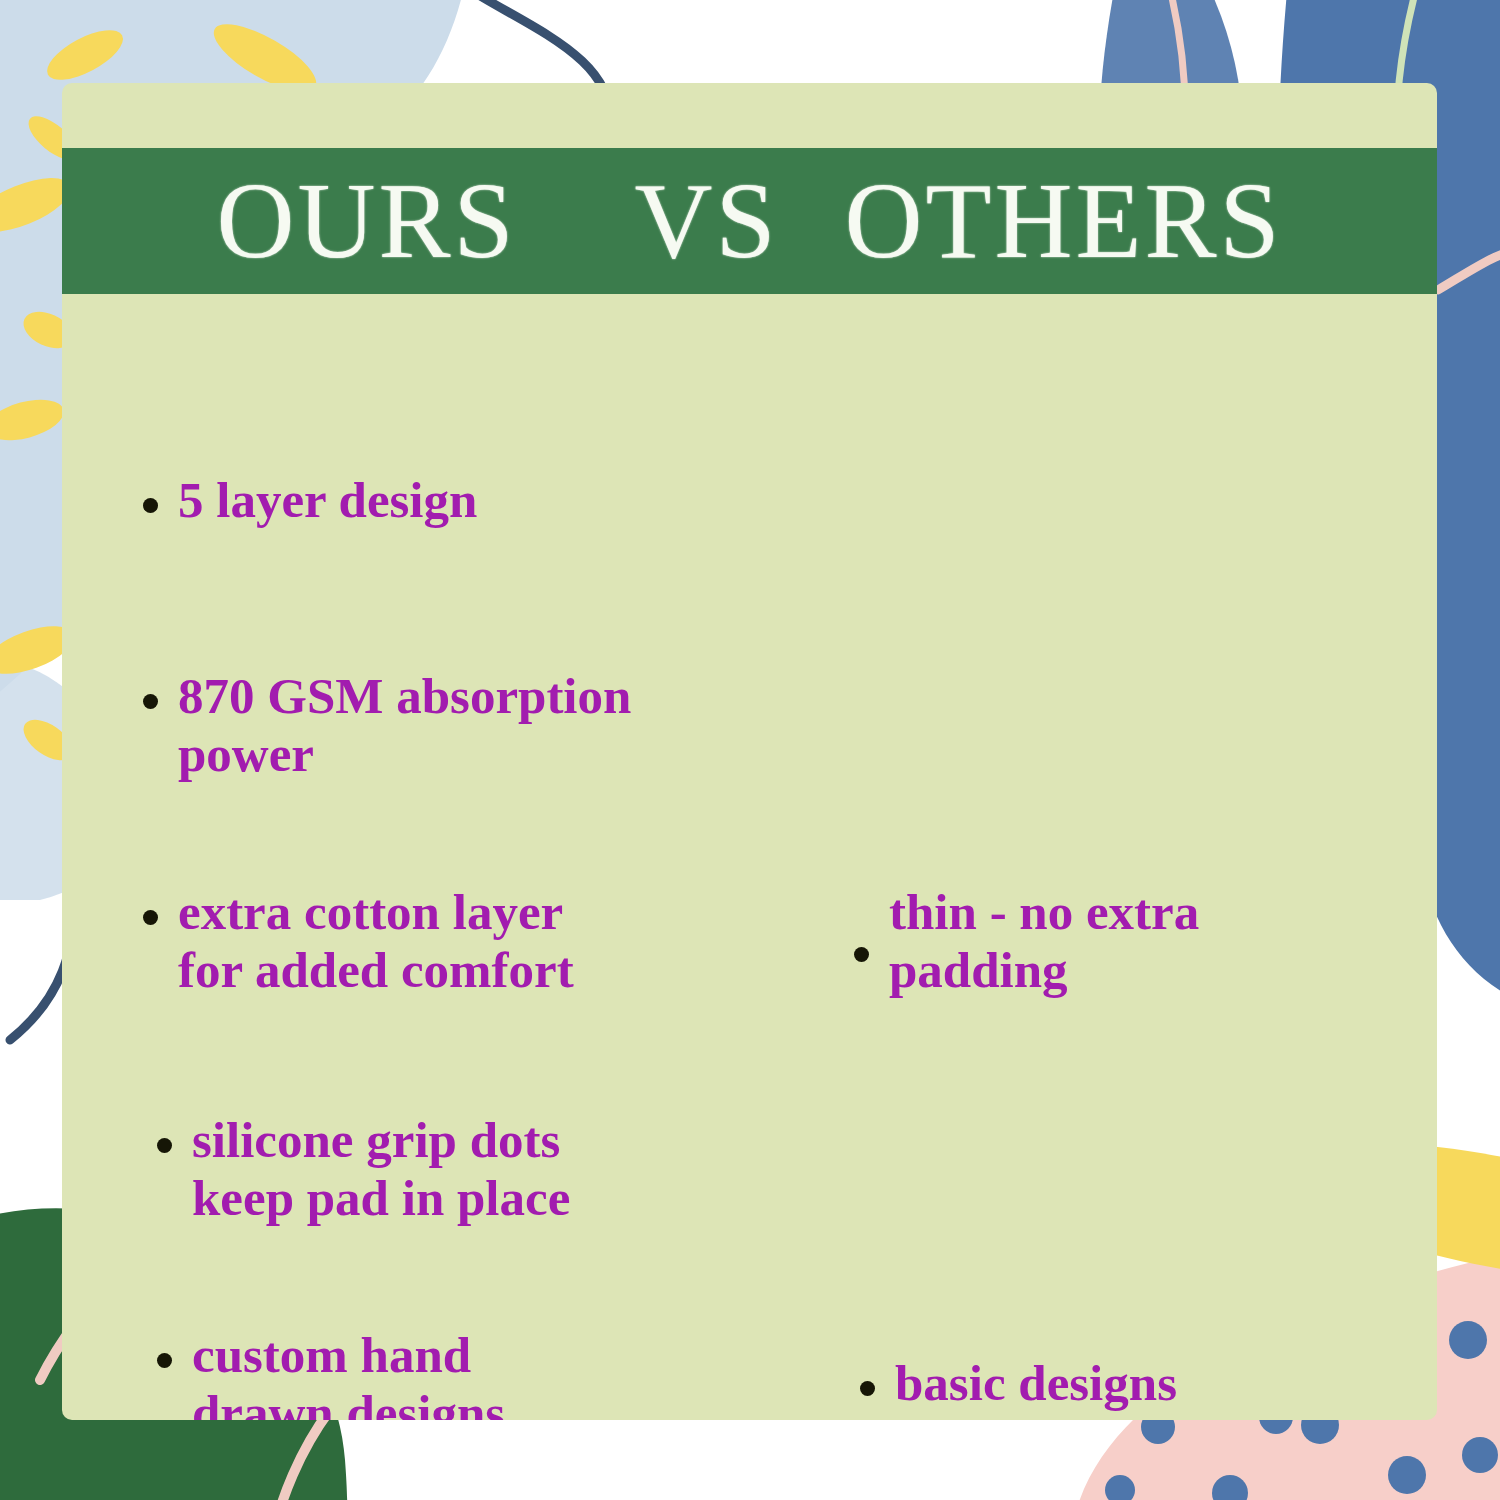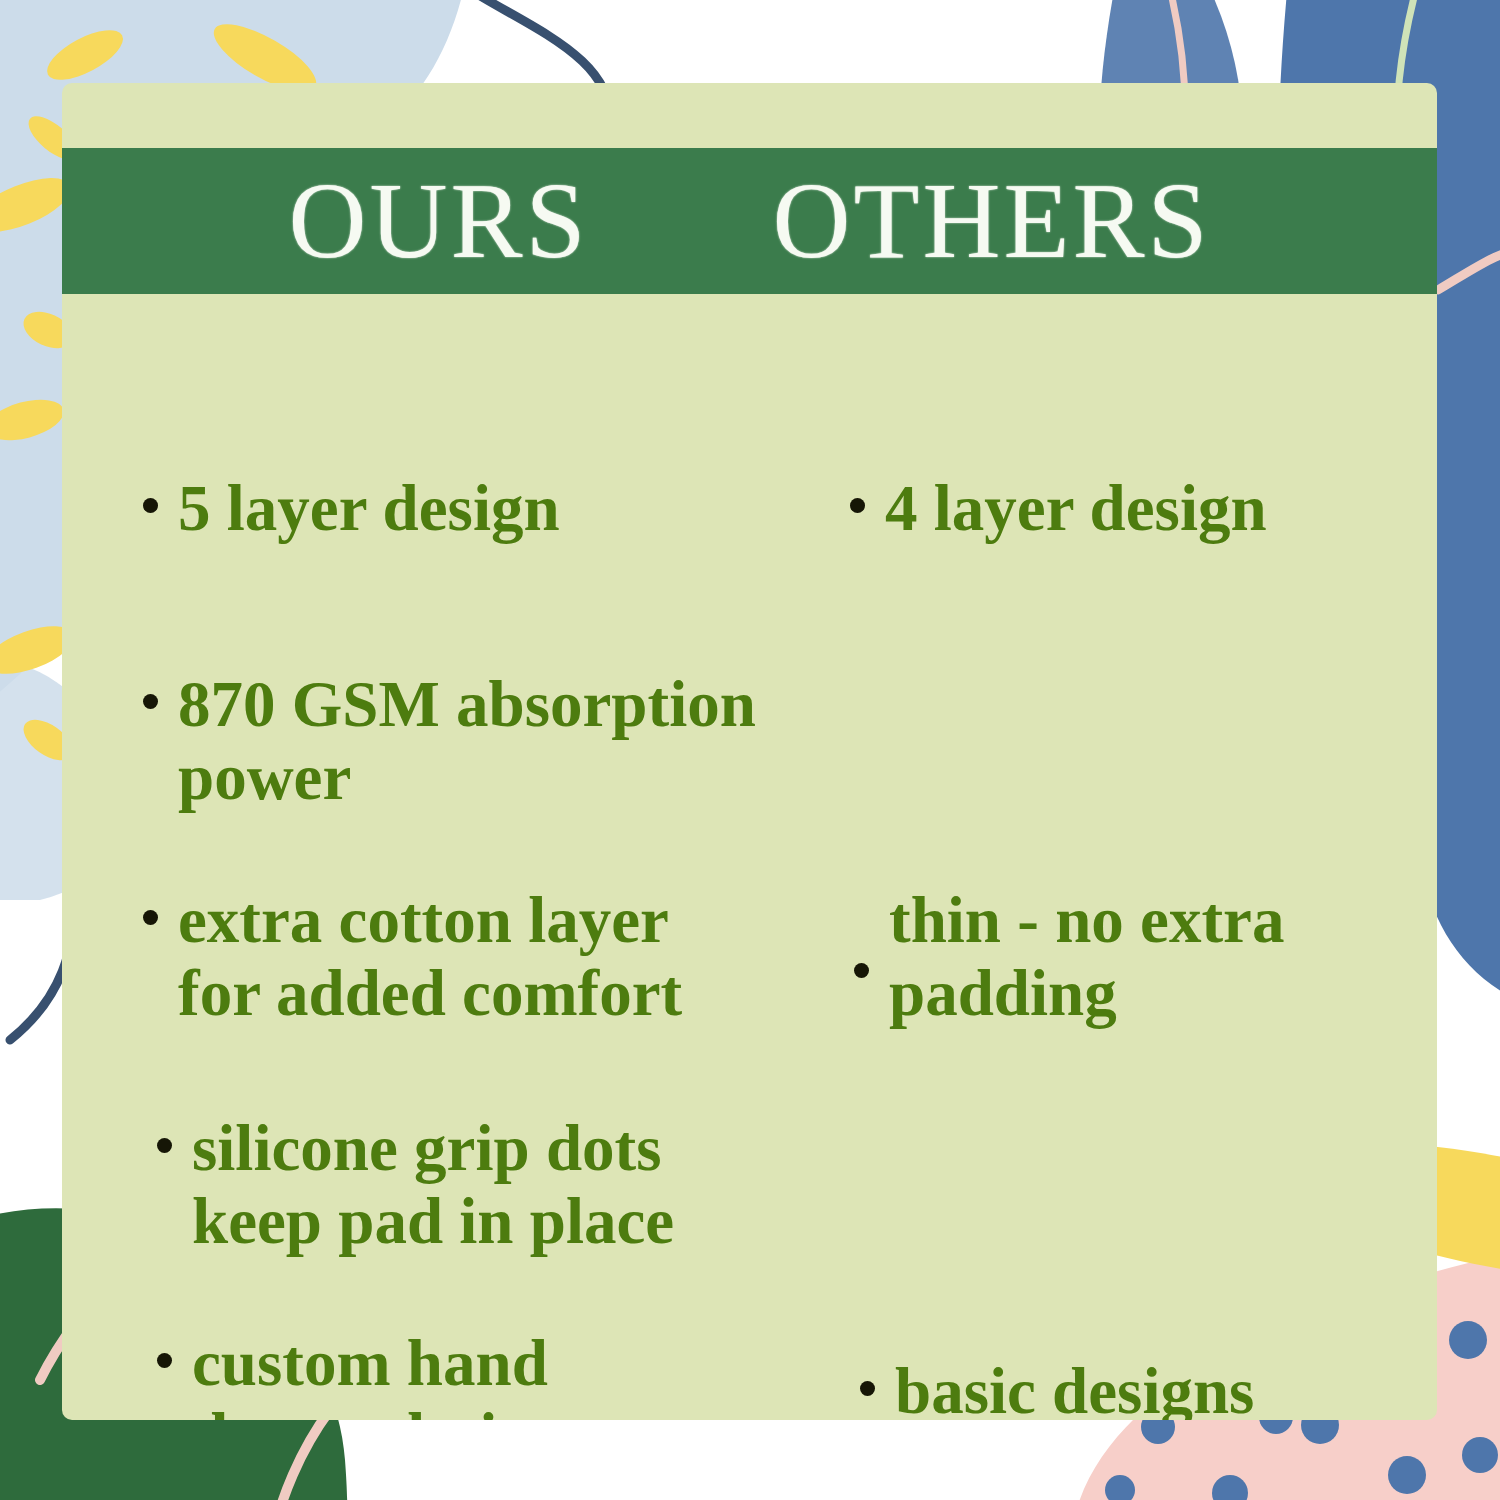--- a/index.html
+++ b/index.html
@@ -89,22 +89,22 @@
   .dot {
     width: 15px;
     height: 15px;
     border-radius: 50%;
     background: #161606;
     flex: 0 0 auto;
     margin-top: 26px;
   }
   .btext {
     margin-left: 20px;
-    color: #4d7c0f;
-    font-size: 65px;
+    color: #a21caf;
+    font-size: 51px;
     line-height: 1.13;
     font-weight: 700;
     font-family: "Liberation Serif", "DejaVu Serif", serif;
     white-space: pre-line;
   }
 </style>
 </head>
 <body>
 
 <div id="stage">
@@ -161,20 +161,21 @@
     </g>
 
   </svg>
 
   <div class="card">
 
     <div class="title-band">
       <div class="title-row">
         <span class="title-word">OURS</span>
         <span class="title-gap-wide"></span>
+        <span class="title-word">VS</span>
         <span class="title-gap-mid"></span>
         <span class="title-word">OTHERS</span>
       </div>
     </div>
 
     <div class="columns">
 
       <div class="col col-left">
 
         <div class="bullet-item" style="left:81px; top:178px;">
@@ -203,24 +204,20 @@
         <div class="bullet-item" style="left:95px; top:1033px;">
           <span class="dot"></span>
           <span class="btext">custom hand
 drawn designs</span>
         </div>
 
       </div>
 
       <div class="col col-right">
 
-        <div class="bullet-item" style="left:88px; top:178px;">
-          <span class="dot"></span>
-          <span class="btext">4  layer design</span>
-        </div>
 
 
         <div class="bullet-item" style="left:92px; top:590px;align-items:center;">
           <span class="dot"></span>
           <span class="btext">thin - no extra
 padding</span>
         </div>
 
 
         <div class="bullet-item" style="left:98px; top:1061px;">

